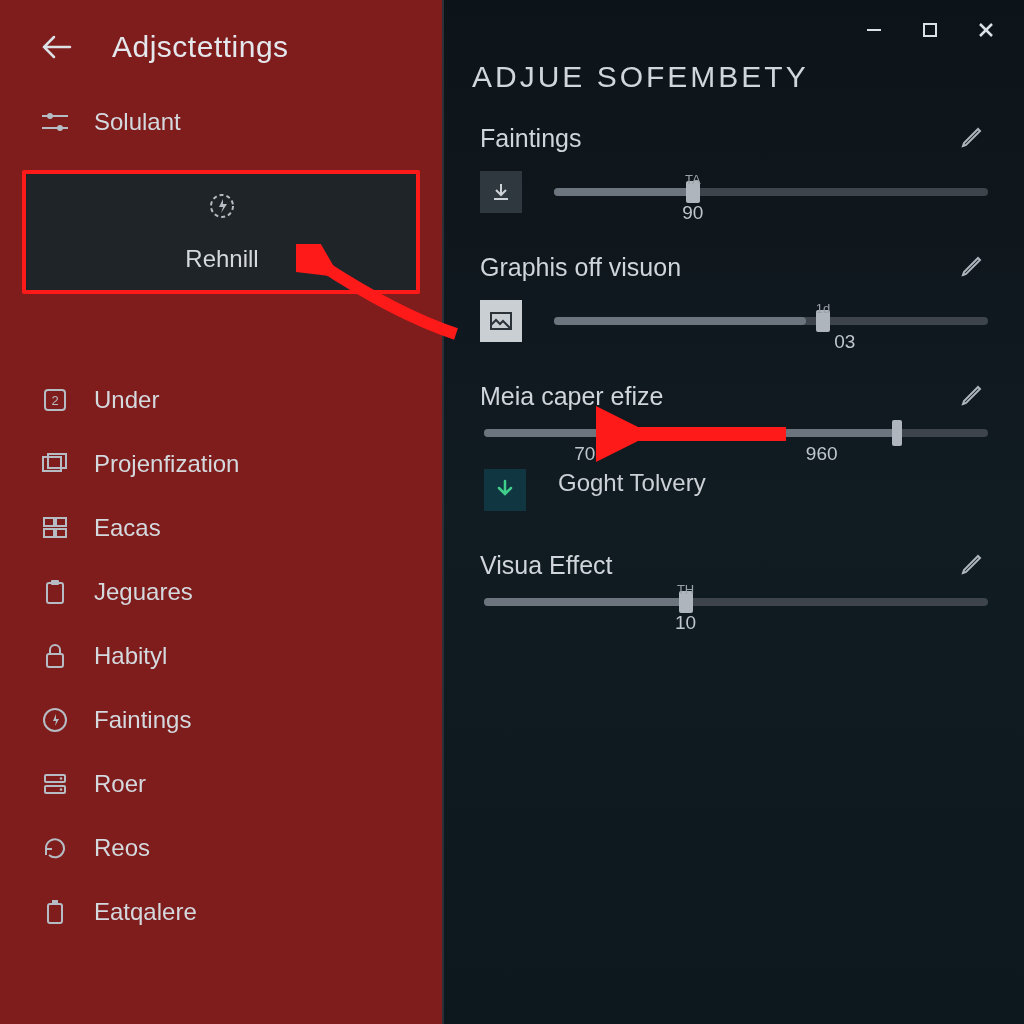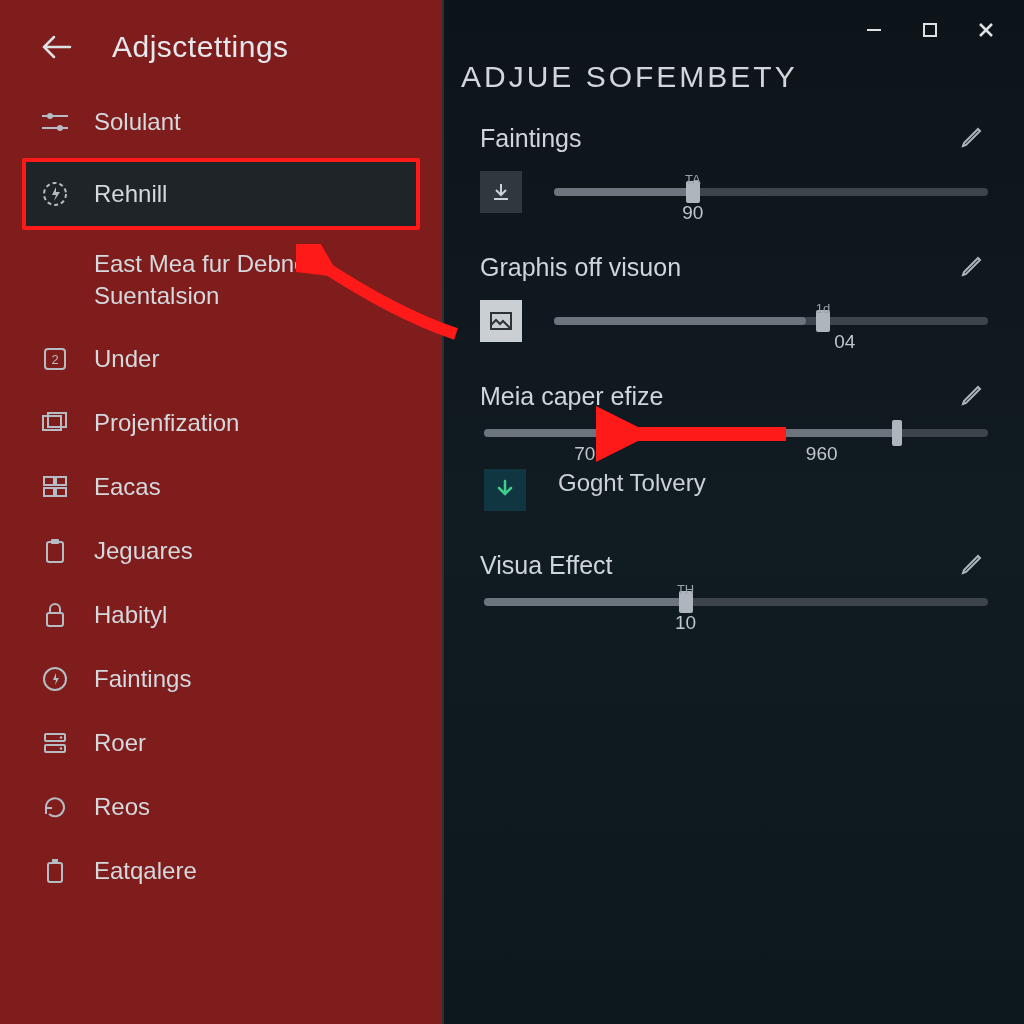--- a/index.html
+++ b/index.html
@@ -42,21 +42,22 @@
   cursor: pointer;
 }
 .sb-item .icon {
   width: 30px; height: 30px;
   display: flex; align-items: center; justify-content: center;
   color: #b5bcc4; flex-shrink: 0;
 }
 .sb-item.selected {
   background: #1f2428;
   border: 4px solid #ff1a1a;
-  margin: 4px -4px;
+  margin: 16px -4px;
+  flex-direction: column;
 }
 .sb-item.multiline { align-items: flex-start; line-height: 1.35; padding-top:14px; padding-bottom:14px;}
 
 .main {
   flex: 1;
   height: 100%;
   background: linear-gradient(180deg, #0d1419 0%, #111b22 50%, #0d171e 100%);
   position: relative;
   border-left: 2px solid #2a3138;
 }
@@ -71,21 +72,21 @@
   width: 48px; height: 40px;
   display: flex; align-items:center; justify-content:center;
   color: #dce1e6;
   cursor: pointer;
 }
 .main-title {
   font-size: 30px;
   font-weight: 400;
   letter-spacing: 3px;
   color: #d0d6db;
-  padding: 60px 0 0 17px;
+  padding: 60px 0 0 28px;
 }
 .settings { padding: 30px 36px 0 36px; }
 .setting {
   margin-bottom: 40px;
   position: relative;
 }
 .setting-head {
   display:flex; justify-content: space-between; align-items:center;
   margin-bottom: 18px;
 }
@@ -180,21 +181,20 @@
         <svg width="28" height="28" viewBox="0 0 28 28">
             <circle cx="14" cy="14" r="11" stroke="currentColor" stroke-width="2" stroke-dasharray="4 3" fill="none"></circle>
             <path d="M15 7 L11 15 h4 l-2 6 6-9 h-4z" fill="currentColor"></path>
           </svg>
       </span>
       <span>Rehnill</span>
     </div>
 
     <div class="sb-item multiline">
       <span class="icon"></span>
-      <span>East Mea fur Debnol Suentalsion</span>
     </div>
 
     <div class="sb-item">
       <span class="icon">
         <svg width="24" height="24" viewBox="0 0 24 24">
             <rect x="2" y="2" width="20" height="20" rx="3" stroke="currentColor" stroke-width="2" fill="none"></rect>
             <text x="12" y="17" text-anchor="middle" font-size="13" fill="currentColor">2</text>
           </svg>
       </span>
       <span>Under</span>
@@ -352,21 +352,21 @@
               <rect x="1" y="1" width="20" height="16" stroke="currentColor" stroke-width="2" fill="none"></rect>
               <path d="M1 13 l5-5 4 4 3-3 8 8" stroke="currentColor" stroke-width="2" fill="none"></path>
             </svg>
         </div>
         <div class="slider-wrap">
           <div class="slider-track">
             <div class="slider-fill" style="width:58%"></div>
             <div class="slider-thumb" style="left:62%"></div>
           </div>
           <div class="slider-tick" style="left:62%">1d</div>
-          <div class="slider-val" style="left:67%">04</div>
+          <div class="slider-val" style="left:67%">03</div>
         </div>
       </div>
     </div>
 
     <div class="setting">
       <div class="setting-head">
         <div class="setting-label">Meia caper efize</div>
         <div class="pencil">
           <svg width="24" height="24" viewBox="0 0 24 24">
               <path d="M3 21 L6 20 L20 6 L18 4 L4 18 Z" stroke="currentColor" stroke-width="2" fill="none"></path>

